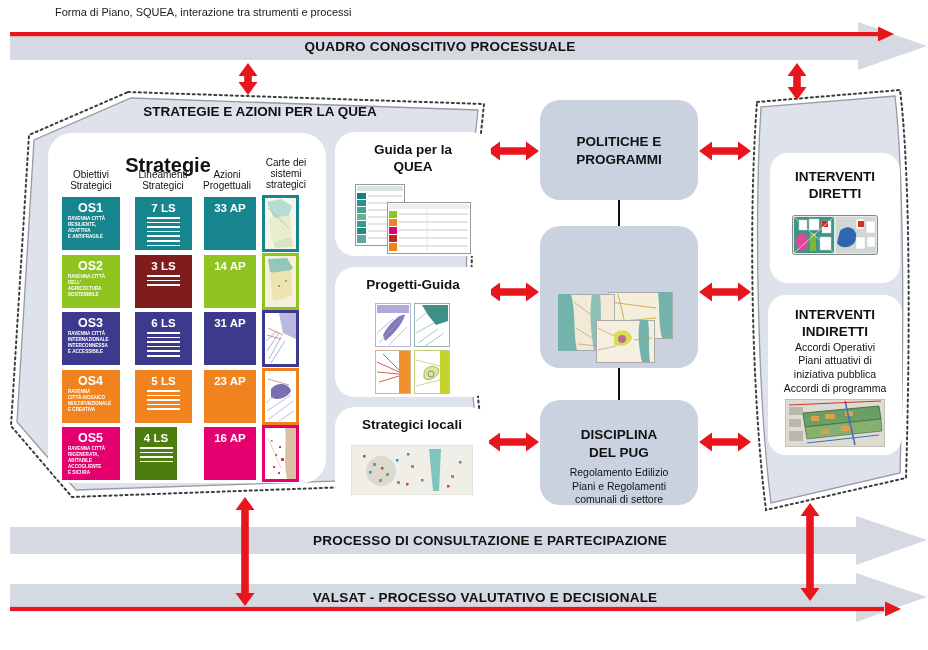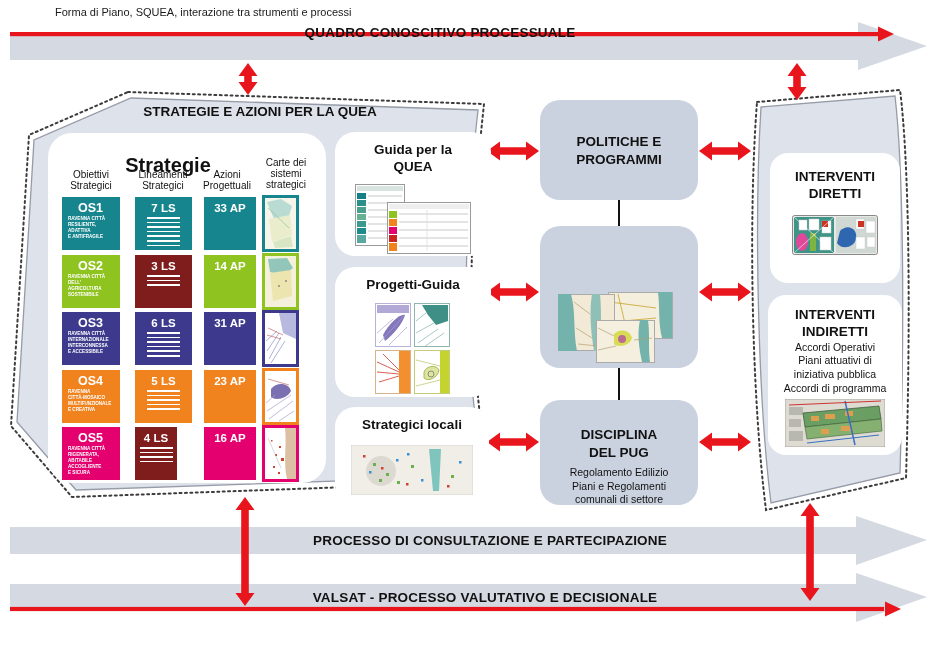--- a/index.html
+++ b/index.html
@@ -69,21 +69,21 @@
         <polygon points="699.0,292.0 712.0,301.5 712.0,295.8 738.0,295.8 738.0,301.5 751.0,292.0 738.0,282.5 738.0,288.2 712.0,288.2 712.0,282.5" class="red"></polygon>
         <polygon points="487.0,442.0 500.0,451.5 500.0,445.8 526.0,445.8 526.0,451.5 539.0,442.0 526.0,432.5 526.0,438.2 500.0,438.2 500.0,432.5" class="red"></polygon>
         <polygon points="699.0,442.0 712.0,451.5 712.0,445.8 738.0,445.8 738.0,451.5 751.0,442.0 738.0,432.5 738.0,438.2 712.0,438.2 712.0,432.5" class="red"></polygon>
         <polygon points="245.0,497.0 235.5,510.0 241.2,510.0 241.2,593.0 235.5,593.0 245.0,606.0 254.5,593.0 248.8,593.0 248.8,510.0 254.5,510.0" class="red"></polygon>
         <polygon points="810.0,503.0 800.5,516.0 806.2,516.0 806.2,588.0 800.5,588.0 810.0,601.0 819.5,588.0 813.8,588.0 813.8,516.0 819.5,516.0" class="red"></polygon>
       </g>
   </svg>
 
   <div class="page-title">Forma di Piano, SQUEA, interazione tra strumenti e processi</div>
 
-  <div class="band-label" style="left:100px;top:25px;width:680px;">QUADRO CONOSCITIVO PROCESSUALE</div>
+  <div class="band-label" style="left:100px;top:39px;width:680px;">QUADRO CONOSCITIVO PROCESSUALE</div>
   <div class="band-label" style="left:120px;top:533px;width:740px;">PROCESSO DI CONSULTAZIONE E PARTECIPAZIONE</div>
   <div class="band-label" style="left:115px;top:590px;width:740px;">VALSAT - PROCESSO VALUTATIVO E DECISIONALE</div>
 
   <div class="panel-title" style="left:60px;top:104px;width:400px;">STRATEGIE E AZIONI PER LA QUEA</div>
 
   <div class="strategie-card">
     <div class="strategie-title">Strategie</div>
     <div class="colh pre" style="left:10px;top:36px;width:66px;">Obiettivi
 Strategici</div>
     <div class="colh pre" style="left:82px;top:36px;width:66px;">Lineamenti
@@ -198,21 +198,21 @@
 
     <div class="srow" style="top:294px;">
       <div class="cbox" style="left: 14px; width: 58px; background-color: rgb(228, 0, 111);">
         <div class="os-code">OS5</div>
         <div class="os-desc pre">RAVENNA CITTÀ
 RIGENERATA,
 ABITABILE
 ACCOGLIENTE
 E SICURA</div>
       </div>
-      <div class="cbox" style="left: 87px; width: 42px; background-color: #7f1d1d;">
+      <div class="cbox" style="left: 87px; width: 42px; background-color: #4d7c0f;">
         <div class="ls-num">4 LS</div>
         <div class="ls-lines" style="height:17px;"></div>
       </div>
       <div class="cbox" style="left: 156px; width: 52px; background-color: rgb(228, 0, 111);">
         <div class="ap-num">16 AP</div>
       </div>
       <div class="thumb" style="left: 214px; border-color: rgb(228, 0, 111);">
         <svg viewBox="0 0 31 51">
             <rect width="31" height="51" fill="#fff"></rect>
             <path d="M20,0 H31 V51 H22 C18,34 22,17 20,0 Z" fill="#dcc0a4"></path>

